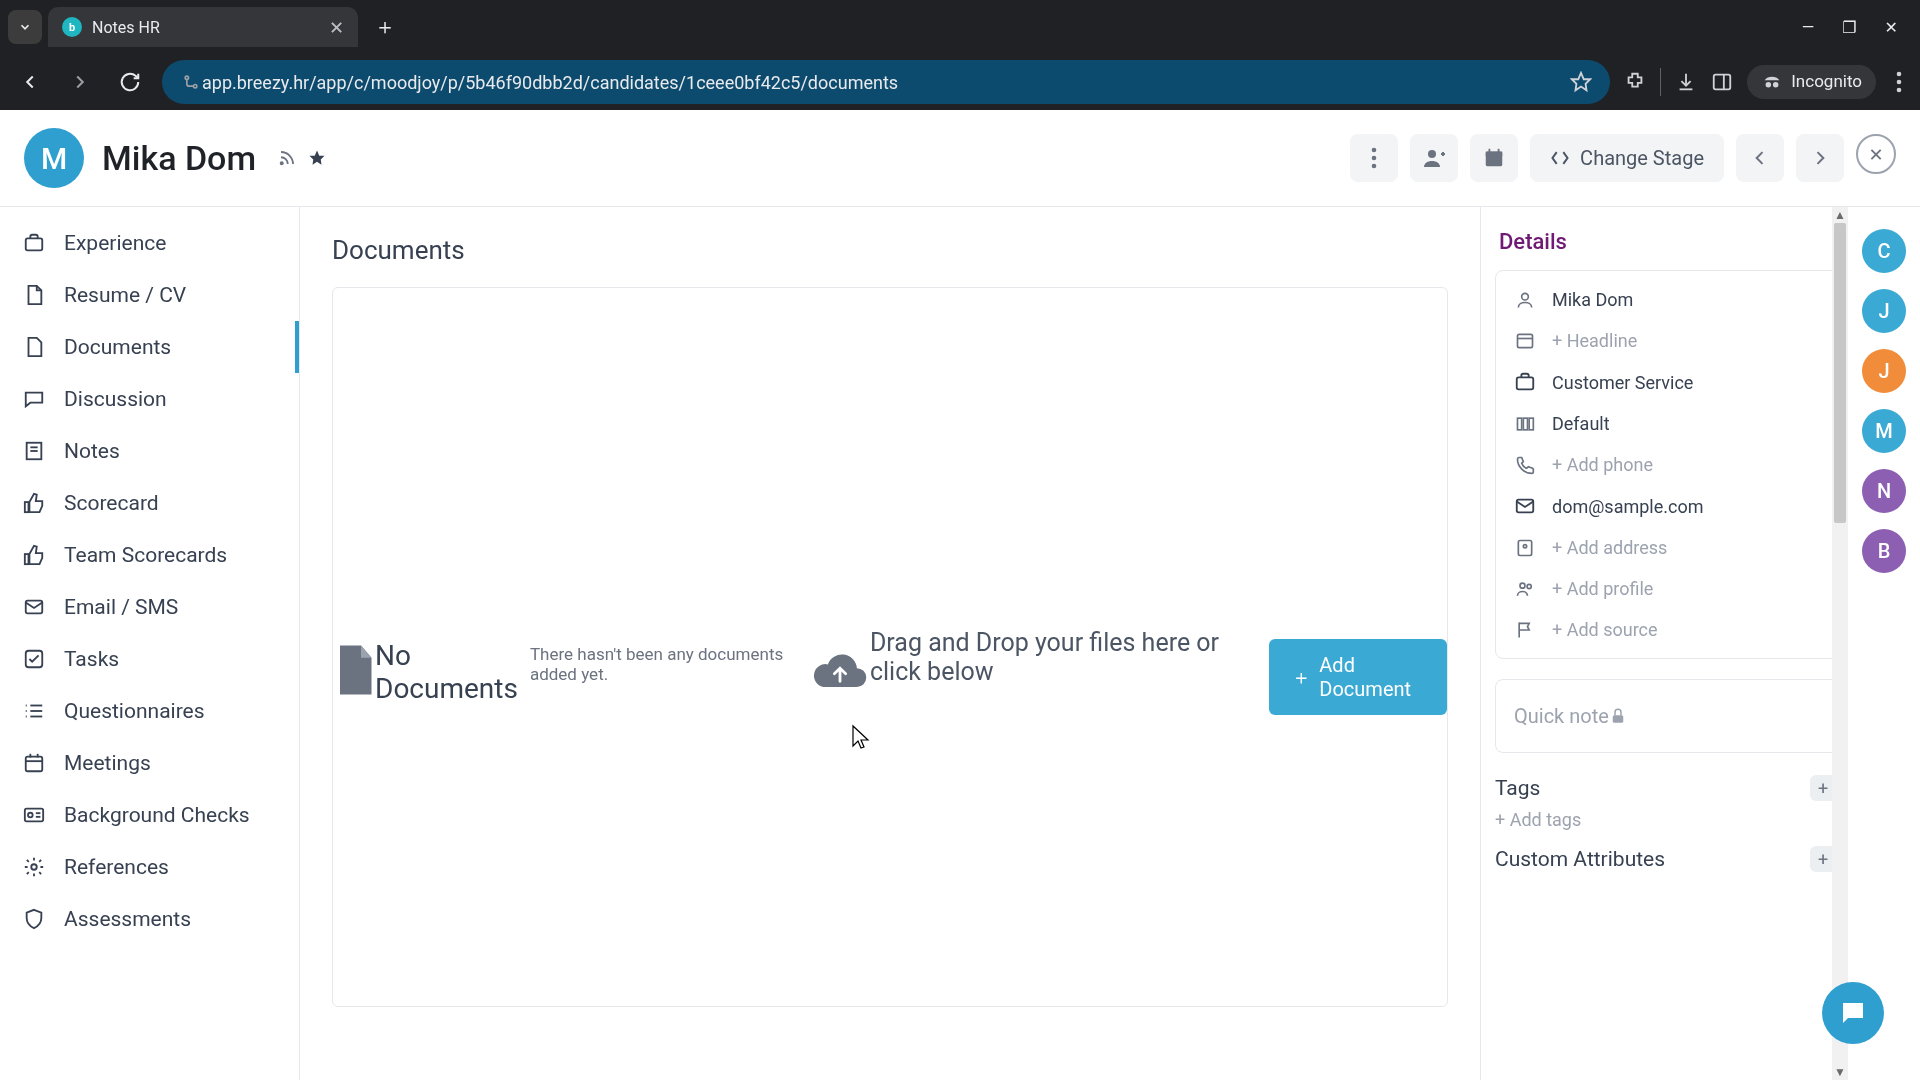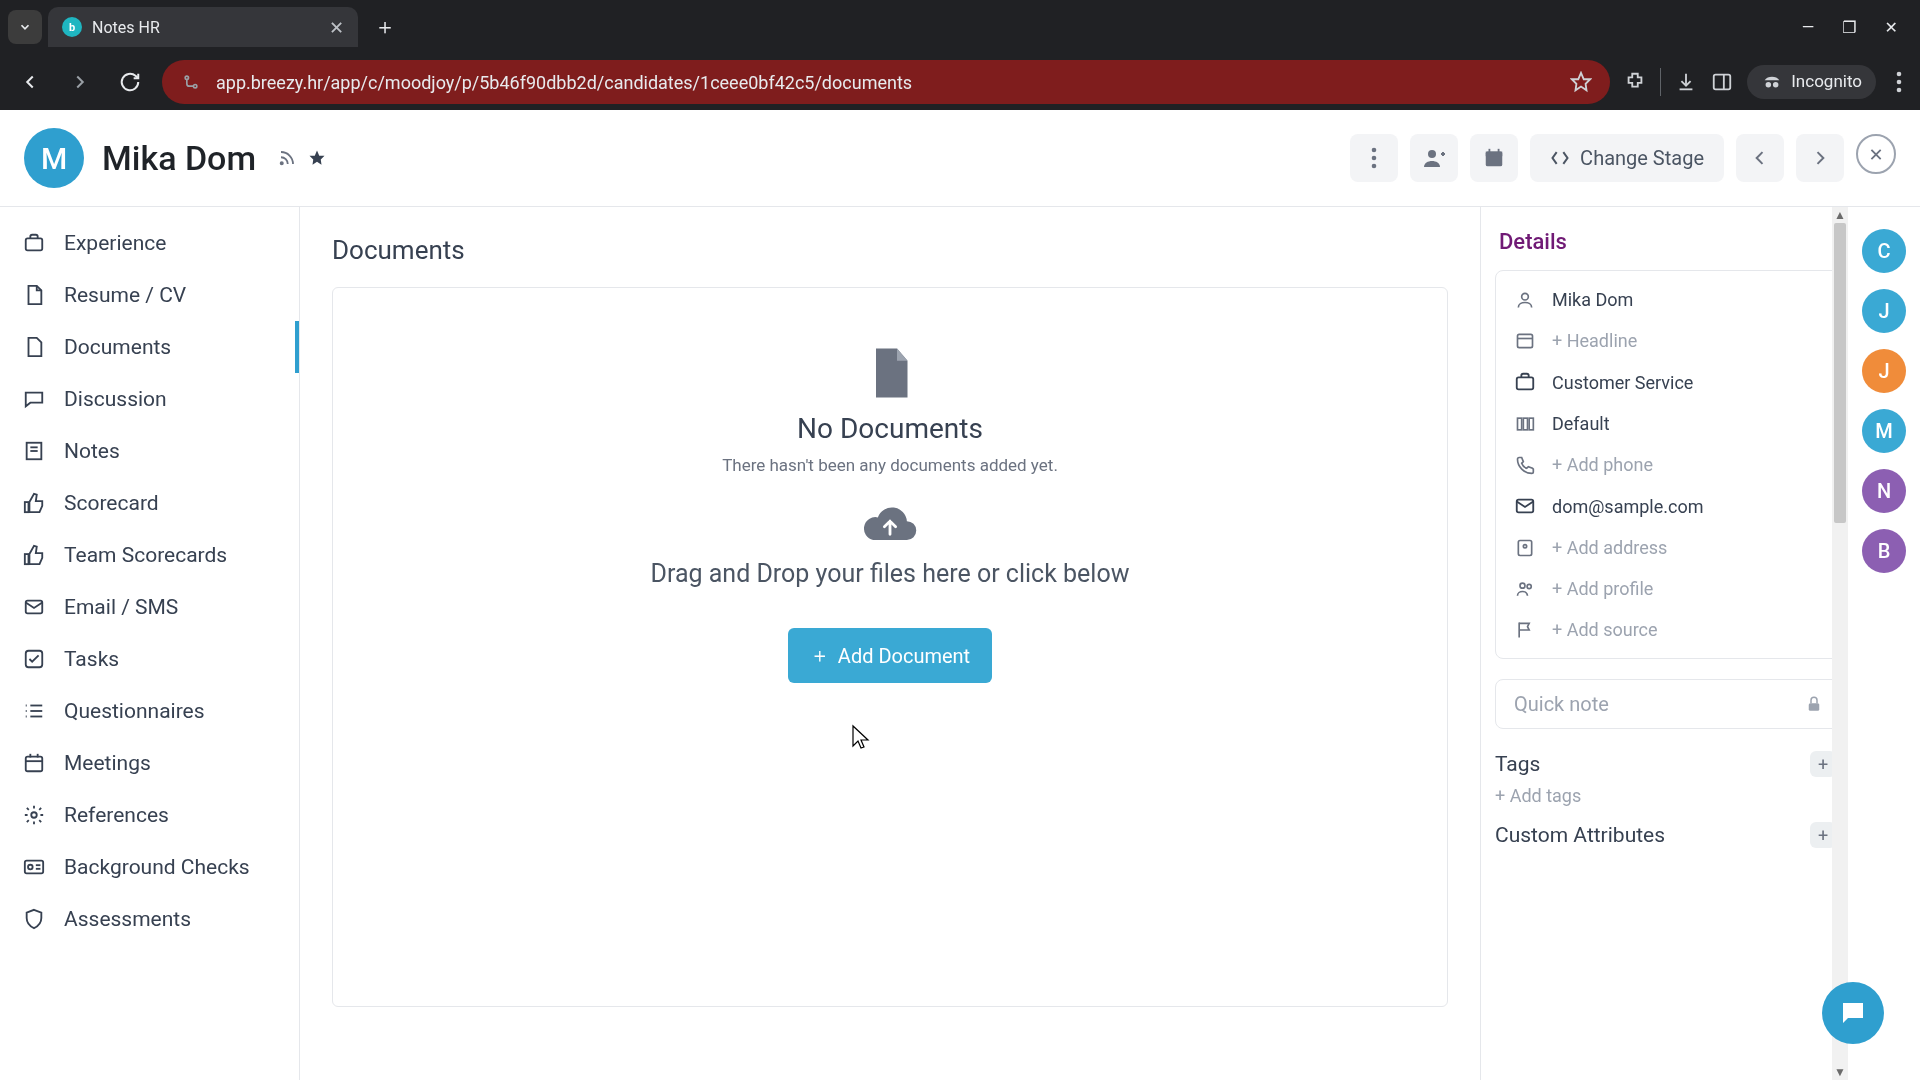--- a/index.html
+++ b/index.html
@@ -12,21 +12,21 @@
   .tab { display:flex; align-items:center; gap:10px; background:#35363a; height:40px; padding:0 14px; border-radius:10px 10px 0 0; min-width:310px; }
   .tab .favicon { width:20px;height:20px;border-radius:50%; background:#1fb6c1; display:flex;align-items:center;justify-content:center;font-size:11px;color:#fff;font-weight:700; }
   .tab .title { font-size:16px; color:#e8eaed; flex:1; }
   .tab .x { font-size:18px; color:#bdc1c6; }
   .newtab { color:#e8eaed; font-size:22px; padding:0 10px; }
   .win-controls { margin-left:auto; display:flex; gap:28px; padding-right:14px; font-size:16px; color:#e8eaed; }
 
   .addrbar { display:flex; align-items:center; height:56px; padding:0 12px; gap:14px; background:#202124; }
   .navbtn { width:36px;height:36px;display:flex;align-items:center;justify-content:center;color:#9aa0a6;border-radius:50%; }
   .navbtn.enabled { color:#e8eaed; }
-  .omnibox { flex:1; background:#7f1d1d; border-radius:28px; height:44px; display:flex; align-items:center; padding:0 18px; gap:14px; }
+  .omnibox { flex:1; background:#0c4a6e; border-radius:28px; height:44px; display:flex; align-items:center; padding:0 18px; gap:0; }
   .omnibox .url { color:#e8eaed; font-size:18px; flex:1; white-space:nowrap; overflow:hidden; }
   .omnibox .site { width:22px;height:22px;display:flex;align-items:center;justify-content:center;color:#9aa0a6; }
   .tbicon { color:#cfd2d6; display:flex;align-items:center;justify-content:center; }
   .incog { display:flex;align-items:flex-start;gap:8px;background:#35363a;border-radius:22px;padding:6px 14px;color:#e8eaed;font-size:17px; }
 
   
   .app { background:#fff; height:calc(1080px - 110px); display:flex; flex-direction:column; }
   .app-header { display:flex; align-items:center; padding:18px 24px; gap:18px; border-bottom:1px solid #e5e7eb; position:relative; }
   .avatar { width:60px;height:60px;border-radius:50%;background:#2f9fcf;color:#fff;display:flex;align-items:center;justify-content:center;font-size:30px;font-weight:500; }
   .cand-name { font-size:34px; font-weight:500; color:#1f2328; }
@@ -40,36 +40,36 @@
   
   .body { flex:1; display:flex; min-height:0; }
 
   .sidebar { width:300px; border-right:1px solid #e5e7eb; padding-top:10px; }
   .side-item { display:flex;align-items:center;gap:18px;padding:14px 22px;color:#374151;font-size:21px;cursor:pointer;border-right:4px solid transparent; }
   .side-item.active { border-right:4px solid #2f9fcf; background:#fff; }
   .side-item .ico { width:24px;color:#374151; display:flex;align-items:center;justify-content:center; }
 
   .main { flex:1; padding:28px 32px; overflow:auto; }
   .page-title { font-size:26px; color:#374151; margin-bottom:22px; }
-  .doc-card { border:1px solid #e5e7eb; border-radius:6px; height:720px; display:flex;flex-direction:column;align-items:center;justify-content:flex-start;padding-top:60px; }
+  .doc-card { border:1px solid #e5e7eb; border-radius:6px; height:720px; display:flex;flex-direction:row;align-items:center;justify-content:flex-start;padding-top:60px; }
   .doc-icon { color:#6b7280; margin-bottom:14px; }
   .nodocs { font-size:28px;color:#374151;margin-bottom:10px; }
   .nodocs-sub { font-size:17px;color:#6b7280;margin-bottom:26px; }
   .cloud { color:#6b7280; margin-bottom:14px; }
   .dragtext { font-size:25px;color:#4b5563;margin-bottom:40px; }
   .adddoc { background:#3aa9d4;color:#fff;font-size:20px;padding:14px 22px;border-radius:6px;display:flex;align-items:center;gap:8px;cursor:pointer; }
 
   .details { width:368px; border-left:1px solid #e5e7eb; padding:18px 6px 18px 14px; overflow:auto; position:relative; background:#fafafa00; }
   .details h3 { font-size:22px;color:#701a75;font-weight:500;margin:4px 0 16px 4px; }
   .details-card { border:1px solid #e5e7eb;border-radius:8px;padding:8px 0;margin-bottom:20px; background:#fff; }
   .drow { display:flex;align-items:center;gap:16px;padding:10px 18px;color:#374151;font-size:18px; }
   .drow .dico { width:22px;color:#6b7280; display:flex;align-items:center;justify-content:center; }
   .drow.muted span:last-child { color:#9ca3af; }
   .addedby { padding:12px 18px;color:#4b5563;font-size:18px; display:flex; gap:14px;}
-  .quicknote { border:1px solid #e5e7eb;border-radius:8px;padding:12px 18px;color:#9ca3af;font-size:20px;display:flex;align-items:center;justify-content:space-between;margin-bottom:22px; background:#fff; }
+  .quicknote { border:1px solid #e5e7eb;border-radius:8px;padding:24px 18px;color:#9ca3af;font-size:20px;display:flex;align-items:center;margin-bottom:22px; background:#fff; }
   .section-hdr { display:flex;align-items:center;justify-content:space-between;font-size:21px;color:#374151;margin-bottom:8px;padding-right:6px; }
   .addtag { color:#9ca3af;font-size:18px;margin-bottom:16px; }
   .plusbox { width:26px;height:26px;border-radius:6px;background:#eceff1;color:#6b7280;display:flex;align-items:center;justify-content:center;font-size:18px; }
 
   
   .details-scroll { position:absolute; right:0; top:0; bottom:0; width:16px; background:#f1f1f1; }
   .details-thumb { position:absolute; right:2px; top:0; width:12px; height:300px; background:#c7c7c7; border-radius:2px; }
   .details-arrow { position:absolute; right:0; width:16px; height:16px; display:flex;align-items:center;justify-content:center; color:#6b6b6b; font-size:12px;}
   .details-arrow.up{top:0;} .details-arrow.down{bottom:0;}
 
@@ -342,36 +342,36 @@
               <line x1="3" y1="10" x2="21" y2="10"></line>
               <line x1="8" y1="2" x2="8" y2="6"></line>
               <line x1="16" y1="2" x2="16" y2="6"></line>
             </svg>
           </span>
           <span>Meetings</span>
         </div>
         <div class="side-item">
           <span class="ico">
             <svg width="22" height="22" viewBox="0 0 24 24" fill="none" stroke="#374151" stroke-width="2">
-              <circle cx="12" cy="12" r="3"></circle>
-              <path d="M12 2v3M12 19v3M4.2 4.2l2.1 2.1M17.7 17.7l2.1 2.1M2 12h3M19 12h3M4.2 19.8l2.1-2.1M17.7 6.3l2.1-2.1"></path>
-            </svg>
-          </span>
-          <span>References</span>
-        </div>
-        <div class="side-item">
-          <span class="ico">
-            <svg width="22" height="22" viewBox="0 0 24 24" fill="none" stroke="#374151" stroke-width="2">
               <rect x="2" y="5" width="20" height="14" rx="2"></rect>
               <circle cx="8" cy="12" r="2.5"></circle>
               <line x1="14" y1="10" x2="19" y2="10"></line>
               <line x1="14" y1="14" x2="19" y2="14"></line>
             </svg>
           </span>
           <span>Background Checks</span>
+        </div>
+        <div class="side-item">
+          <span class="ico">
+            <svg width="22" height="22" viewBox="0 0 24 24" fill="none" stroke="#374151" stroke-width="2">
+              <circle cx="12" cy="12" r="3"></circle>
+              <path d="M12 2v3M12 19v3M4.2 4.2l2.1 2.1M17.7 17.7l2.1 2.1M2 12h3M19 12h3M4.2 19.8l2.1-2.1M17.7 6.3l2.1-2.1"></path>
+            </svg>
+          </span>
+          <span>References</span>
         </div>
         <div class="side-item">
           <span class="ico">
             <svg width="22" height="22" viewBox="0 0 24 24" fill="none" stroke="#374151" stroke-width="2">
               <path d="M12 2l8 3v6c0 5-3.5 9-8 11-4.5-2-8-6-8-11V5z"></path>
             </svg>
           </span>
           <span>Assessments</span>
         </div>
       </div>

